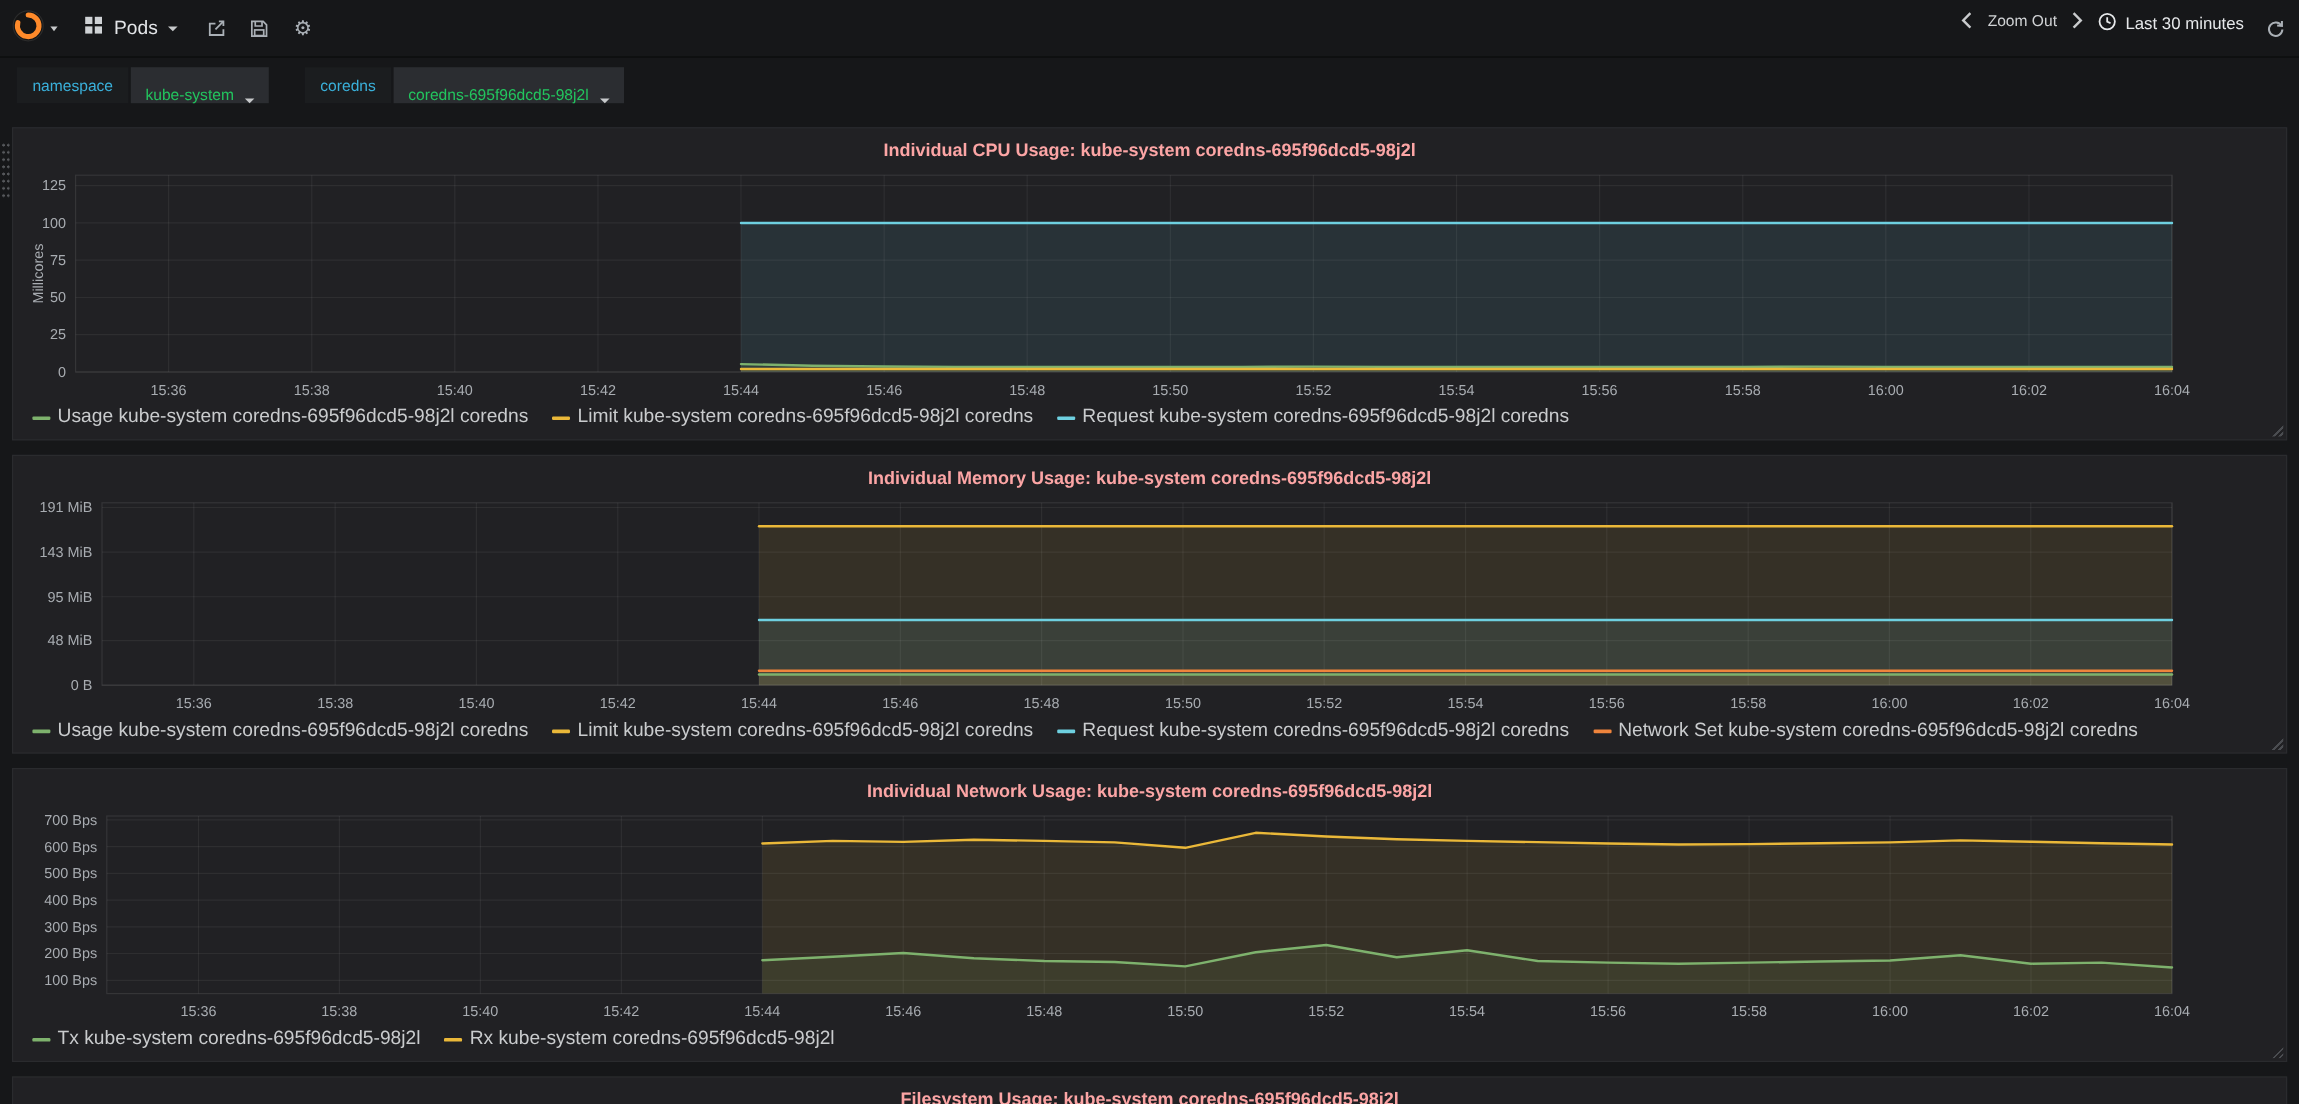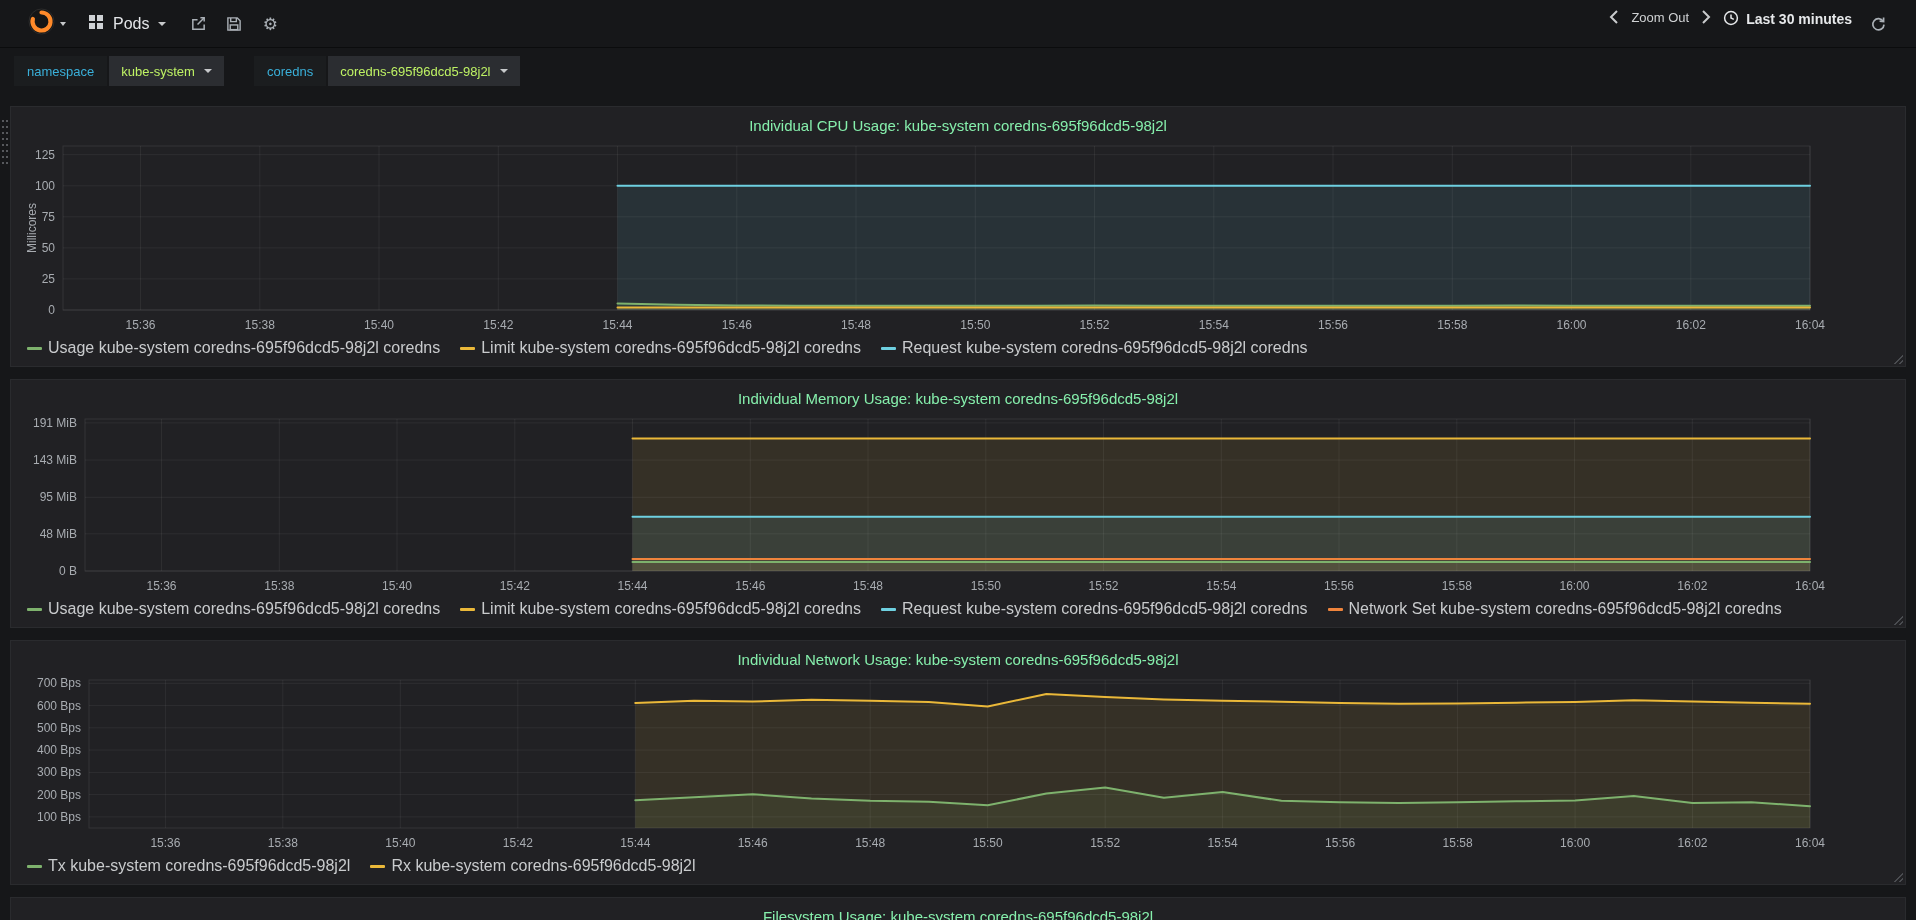--- a/index.html
+++ b/index.html
@@ -1,46 +1,46 @@
 <!DOCTYPE html>
 <html><head>
 <meta charset="utf-8">
 <style>
   *{box-sizing:border-box;margin:0;padding:0}
   html,body{width:1916px;height:920px}
   body{background:#161719;font-family:"Liberation Sans",sans-serif;color:#d8d9da;overflow:hidden;position:relative}
 
   
   .navbar{height:48px;display:flex;align-items:center;justify-content:space-between;
-          padding:0 24px;background:#161719;border-bottom:1px solid #0b0c0d}
+          padding:0 6px;background:#161719;border-bottom:1px solid #0b0c0d}
   .nav-left{display:flex;align-items:center;gap:8px}
   .logo-btn{display:flex;align-items:center;gap:5px;cursor:pointer;padding:2px 4px}
   .dash-btn{display:flex;align-items:center;gap:9px;font-size:16px;color:#e3e5e8;padding:6px 10px;cursor:pointer}
   .nav-icon{display:inline-flex;align-items:center;justify-content:center;width:28px;height:28px;
             color:#9da2a8;cursor:pointer;font-size:16px}
   .nav-right{display:flex;align-items:flex-start;gap:12px;font-size:13px;color:#c9cbcd}
   .zoom-label{cursor:pointer;font-size:13px;color:#d0d2d4}
-  .time-btn{display:flex;align-items:center;gap:7px;font-size:14px;font-weight:700;color:#e6e8ea;cursor:pointer}
+  .time-btn{display:flex;align-items:center;gap:7px;font-size:14px;font-weight:400;color:#e6e8ea;cursor:pointer}
   .chev{display:inline-flex;align-items:center;cursor:pointer}
   .caret{display:inline-block;width:0;height:0;border-left:4px solid transparent;
          border-right:4px solid transparent;border-top:4px solid #c7c9cb}
   .caret.sm{border-left-width:3px;border-right-width:3px;border-top-width:4px}
   .gear-glyph{font-family:"DejaVu Sans",sans-serif;font-size:17px;color:#aab0b6}
 
   
   .submenu{display:flex;align-items:center;gap:30px;padding:8px 14px;height:46px}
   .var-group{display:flex;align-items:stretch;gap:2px}
   .var-label{background:#1b1d1f;color:#3ab0da;font-size:13px;display:flex;align-items:center;padding:0 13px;height:30px}
-  .var-value{background:#2b2d31;color:#bef264;font-size:13px;display:flex;align-items:center;gap:9px;
-             padding:12px 12px;height:30px;cursor:pointer}
+  .var-value{background:#2b2d31;color:#22c55e;font-size:13px;display:flex;align-items:flex-end;gap:9px;
+             padding:0 12px;height:30px;cursor:pointer}
 
   
   .container{padding:12px 10px 0}
   .panel{background:#212124;border:1px solid #2a2b2e;margin-bottom:12px;position:relative;padding:4px 10px}
-  .panel-title{text-align:center;font-size:15px;font-weight:400;color:#86efac;padding:6px 0 4px;cursor:pointer}
+  .panel-title{text-align:center;font-size:15px;font-weight:700;color:#fca5a5;padding:6px 0 4px;cursor:pointer}
   .chart{width:100%;display:block}
   .tick{fill:#a8acb1;font-size:12px;font-family:"Liberation Sans",sans-serif}
   .legend{display:flex;flex-wrap:wrap;gap:4px 20px;padding:3px 6px 5px;font-size:16px;color:#c9cbcd;align-items:center}
   .legend-item{display:inline-flex;align-items:center;gap:6px;cursor:pointer}
   .legend-item i{display:inline-block;width:15px;height:3px;border-radius:1px}
   .corner{position:absolute;right:2px;bottom:2px;width:12px;height:12px;cursor:nwse-resize;
           background:repeating-linear-gradient(-45deg,transparent,transparent 2px,#4a4c50 2px,#4a4c50 3.5px);
           clip-path:polygon(100% 0,100% 100%,0 100%)}
   .drag-dots{position:absolute;left:1px;top:118px;width:7px;height:48px;cursor:grab;
              background-image:radial-gradient(circle,#56585c 1px,transparent 1.3px);background-size:4px 6px}

